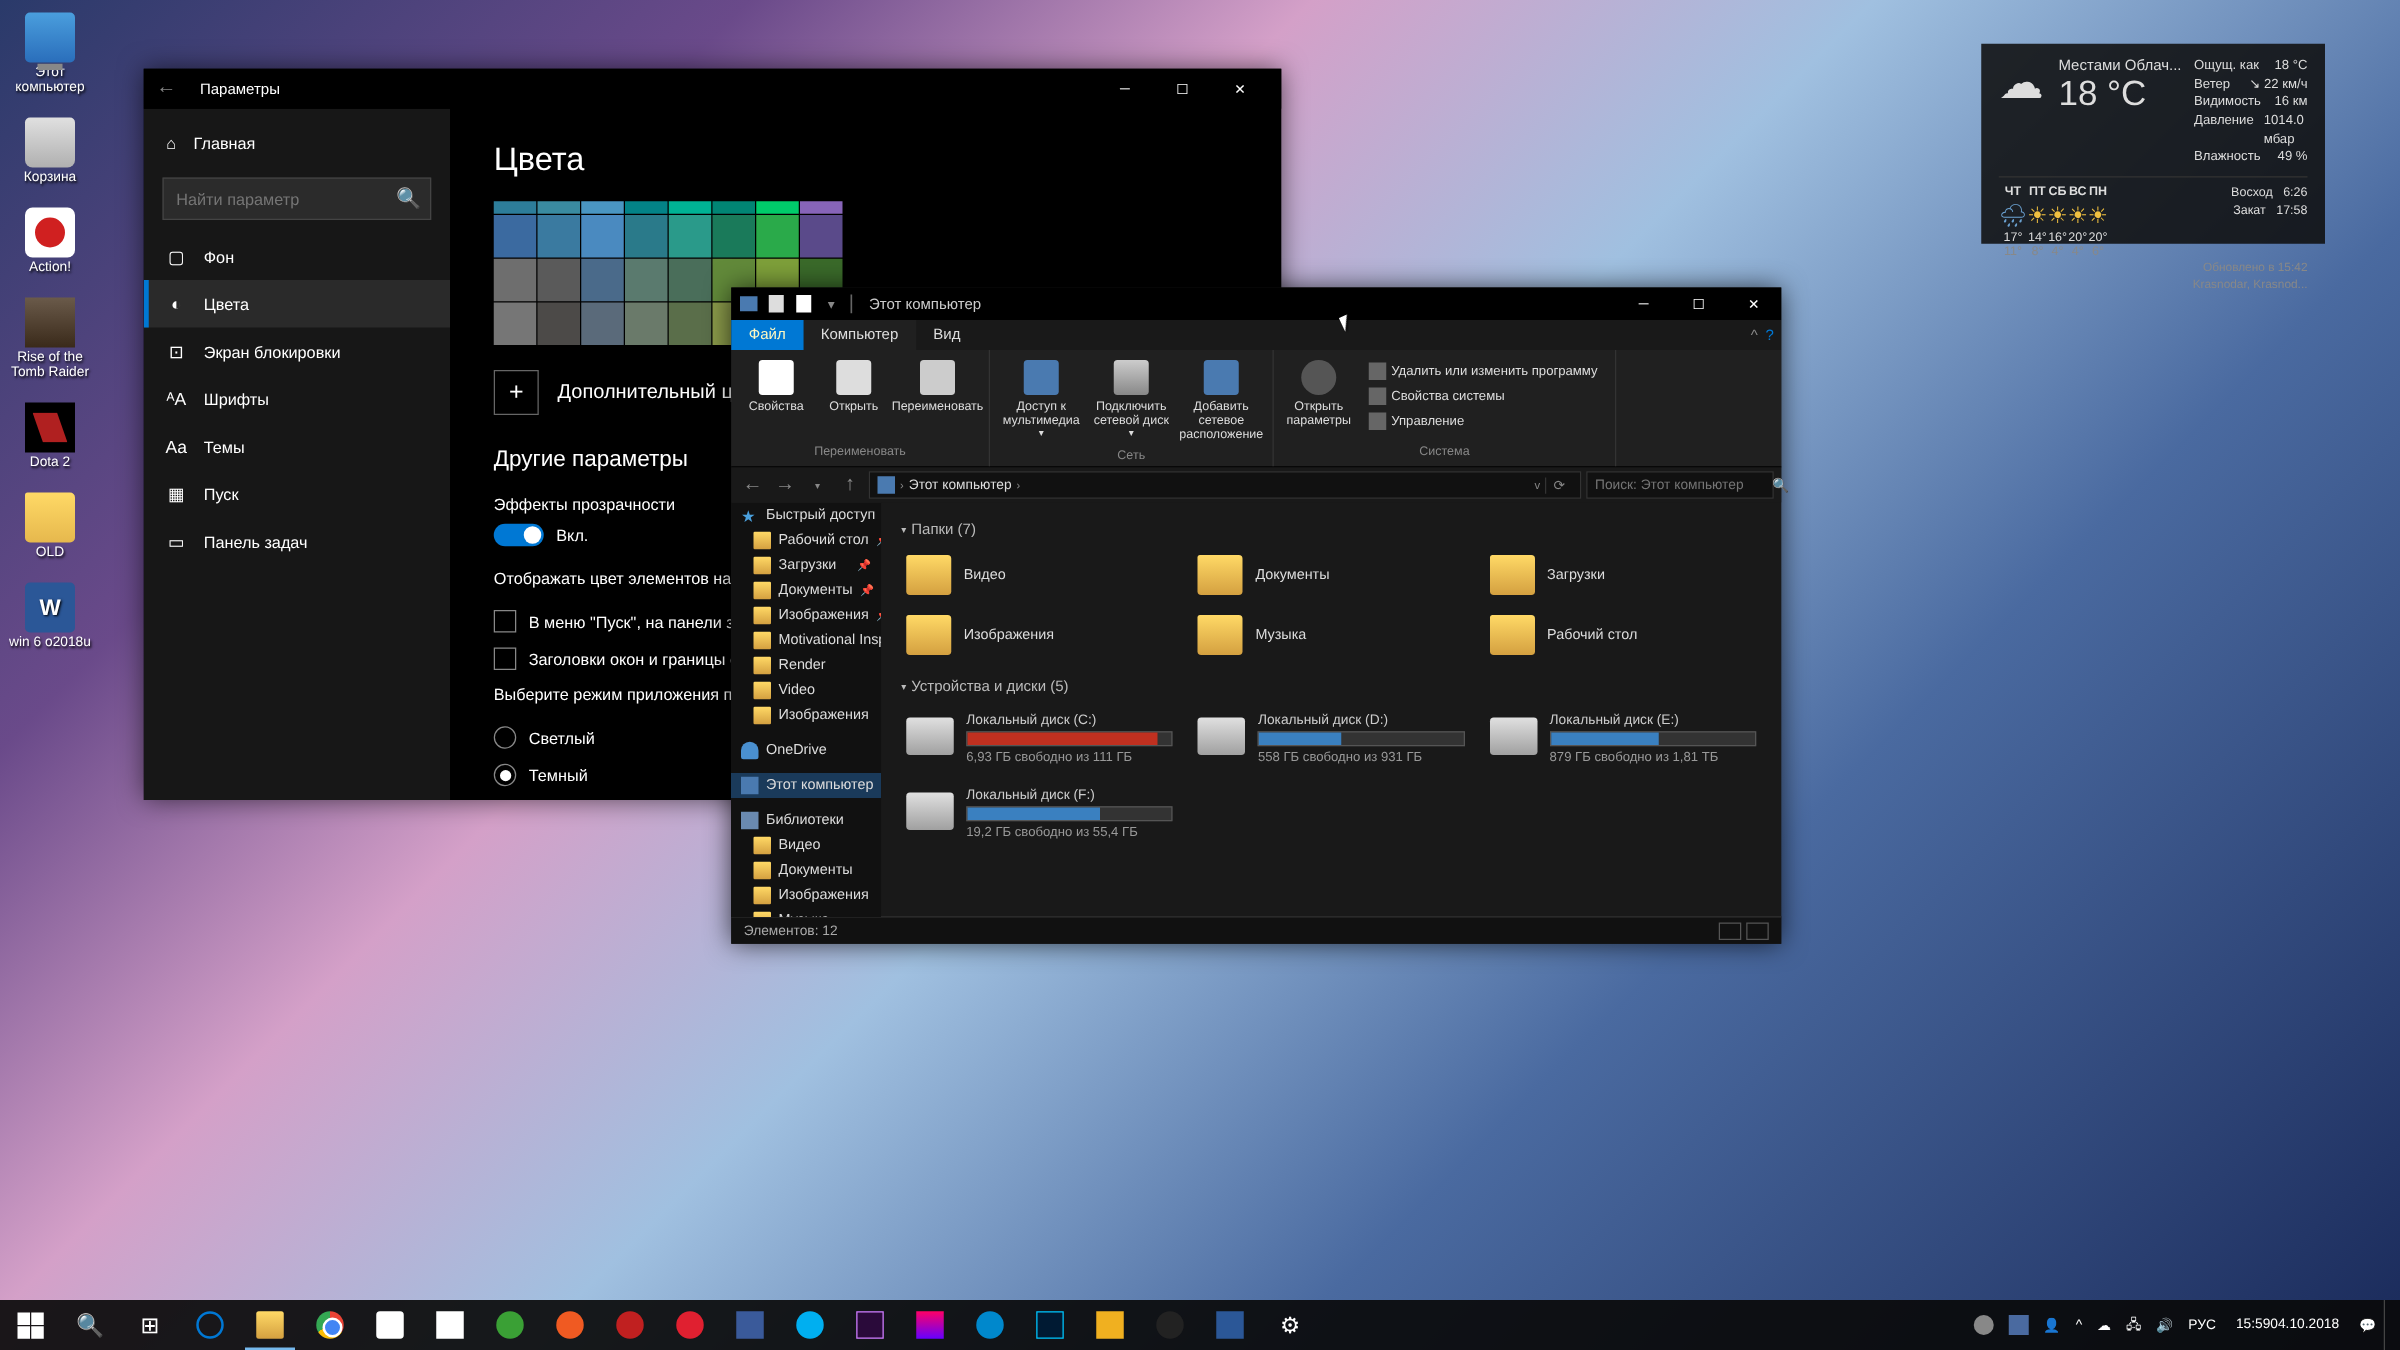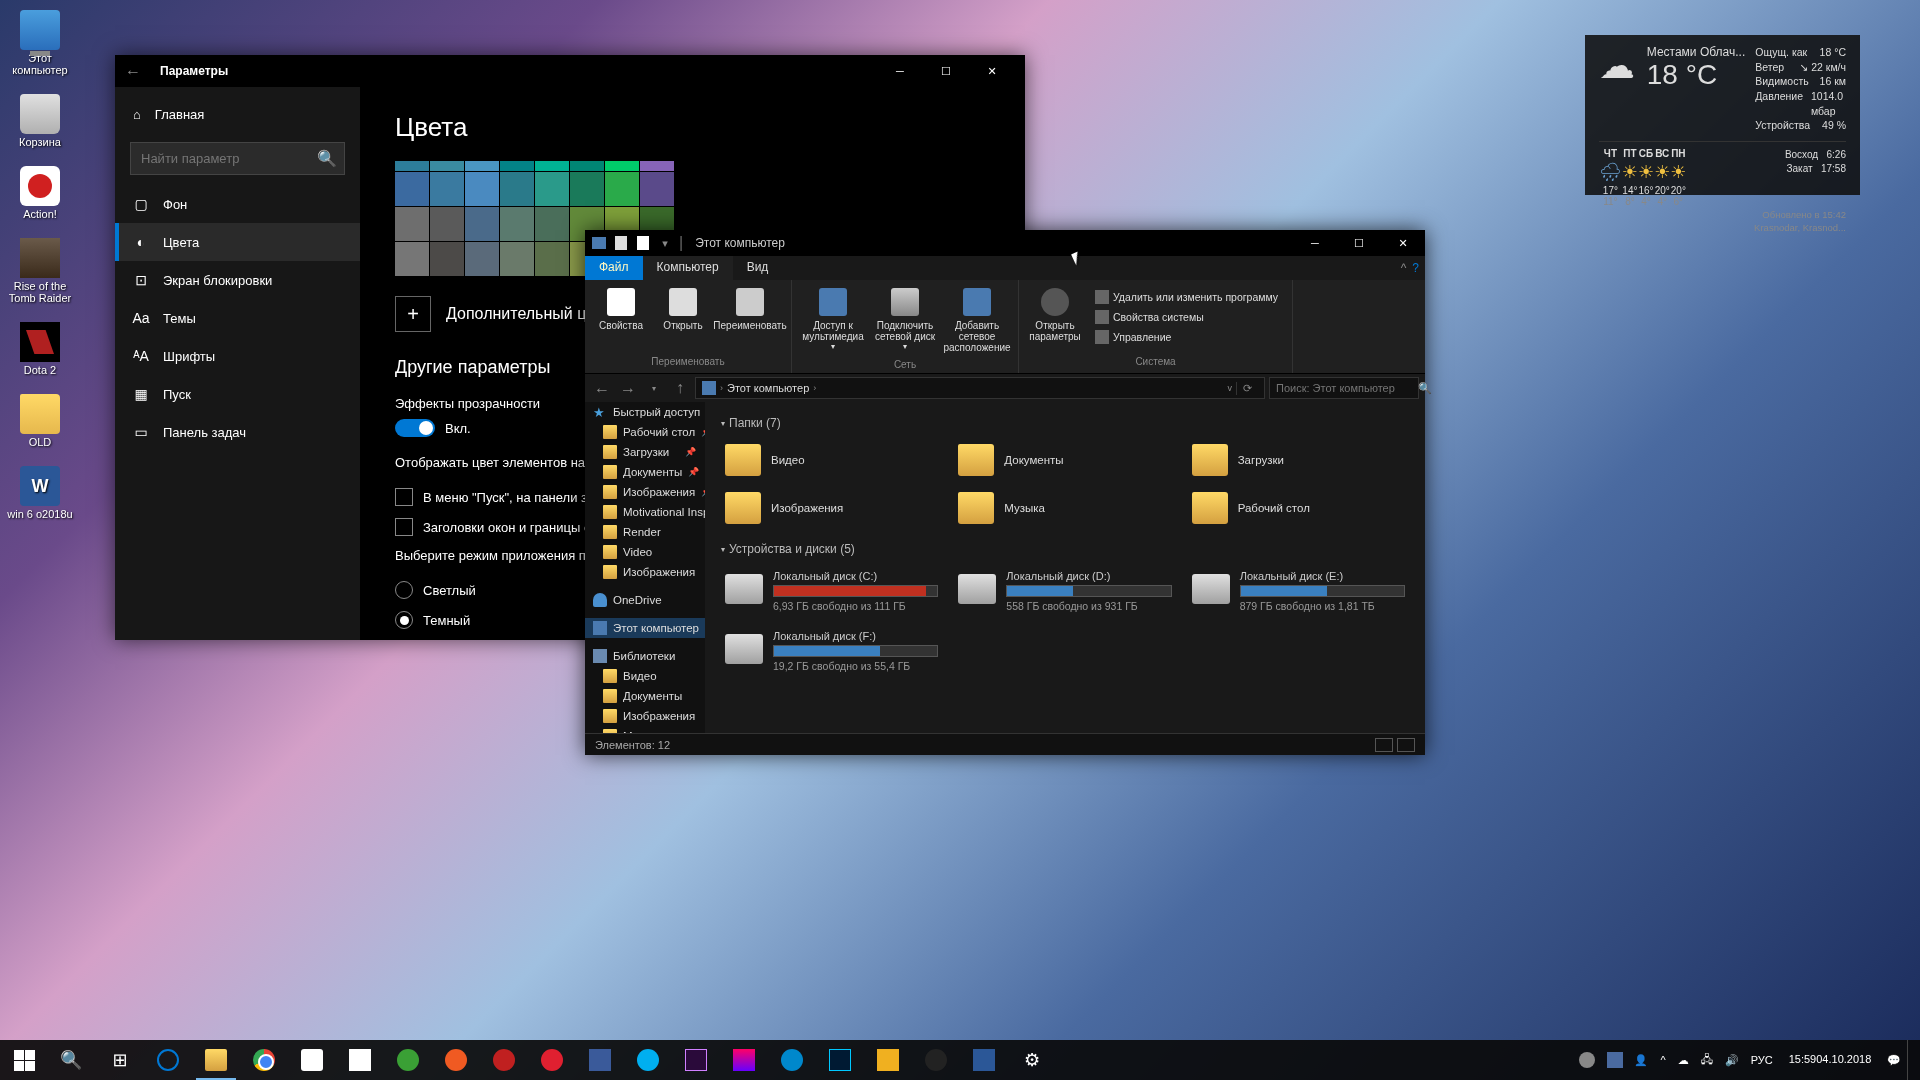--- a/index.html
+++ b/index.html
@@ -15,21 +15,21 @@
 .ico-tomb { background:linear-gradient(#6a5a4a,#3a2a1a); }
 .ico-dota { background:#000; position:relative; }
 .ico-dota::after { content:''; position:absolute; top:8px; left:6px; width:28px; height:24px; background:#b02020; clip-path:polygon(0 0,70% 0,100% 100%,30% 100%); }
 .ico-folder { background:linear-gradient(#ffd966,#e6b84d); border-radius:2px 4px 4px 4px; }
 .ico-word { background:#2b5797; border-radius:4px; display:flex; align-items:center; justify-content:center; color:#fff; font-size:18px; font-weight:bold; }
 
 
 .settings-window { position:absolute; top:55px; left:115px; width:910px; height:585px; background:#000; color:#fff; display:flex; flex-direction:column; box-shadow:0 0 20px rgba(0,0,0,0.6); }
 .settings-titlebar { height:32px; display:flex; align-items:center; padding:0 10px; background:#000; }
 .settings-titlebar .back { width:20px; height:20px; color:#888; cursor:pointer; margin-right:15px; }
-.settings-titlebar .title { font-size:12px; flex:1;font-weight:bold; }
+.settings-titlebar .title { font-size:12px; flex:1; }
 .win-controls { display:flex; }
 .win-btn { width:46px; height:32px; display:flex; align-items:center; justify-content:center; cursor:pointer; color:#fff; font-size:11px; }
 .settings-body { display:flex; flex:1; overflow:hidden; }
 .settings-sidebar { width:245px; background:#171717; padding:10px 0; }
 .settings-sidebar .home-row { padding:10px 18px; display:flex; align-items:center; gap:14px; font-size:13px; cursor:pointer; }
 .settings-search { margin:10px 15px; background:#2b2b2b; border:1px solid #444; padding:6px 10px; display:flex; align-items:center; }
 .settings-search input { background:none; border:none; color:#fff; flex:1; font-size:13px; outline:none; }
 .settings-search .sicon { color:#aaa; }
 .section-label { padding:12px 18px 8px; font-size:14px; font-weight:600; }
 .nav-item { padding:11px 18px; display:flex; align-items:center; gap:14px; font-size:13px; cursor:pointer; }
@@ -232,26 +232,26 @@
           </div>
           <div class="nav-item active">
             <span class="nicon">◐</span>
             <span>Цвета</span>
           </div>
           <div class="nav-item">
             <span class="nicon">⊡</span>
             <span>Экран блокировки</span>
           </div>
           <div class="nav-item">
+            <span class="nicon">ᴬA</span>
+            <span>Шрифты</span>
+          </div>
+          <div class="nav-item">
             <span class="nicon">Aa</span>
             <span>Темы</span>
-          </div>
-          <div class="nav-item">
-            <span class="nicon">ᴬA</span>
-            <span>Шрифты</span>
           </div>
           <div class="nav-item">
             <span class="nicon">▦</span>
             <span>Пуск</span>
           </div>
           <div class="nav-item">
             <span class="nicon">▭</span>
             <span>Панель задач</span>
           </div>
         </div>
@@ -617,21 +617,21 @@
         </div>
       <div class="wrow">
           <span>Видимость</span>
           <span>16 км</span>
         </div>
       <div class="wrow">
           <span>Давление</span>
           <span>1014.0 мбар</span>
         </div>
       <div class="wrow">
-          <span>Устройства</span>
+          <span>Влажность</span>
           <span>49 %</span>
         </div>
     </div>
   </div>
   <div class="weather-forecast" id="forecast">
     <div class="fday">
         <div class="fdname">ЧТ</div>
         <div class="ficon rain">🌧</div>
         <div>17°</div>
         <div style="color:#888">11°</div>

